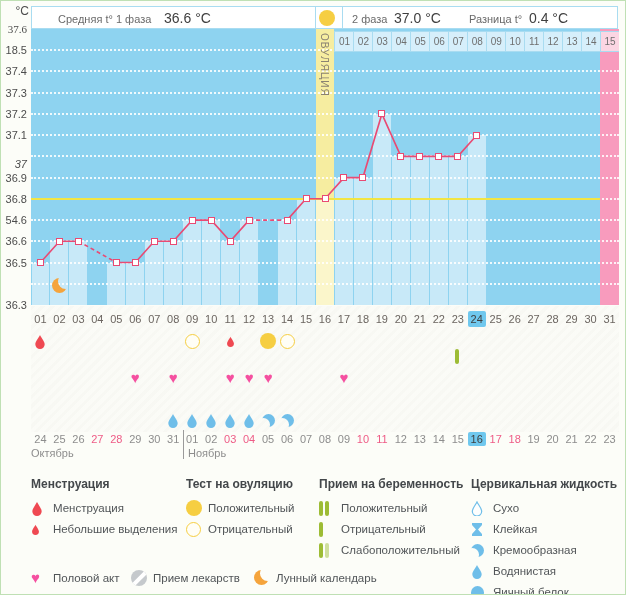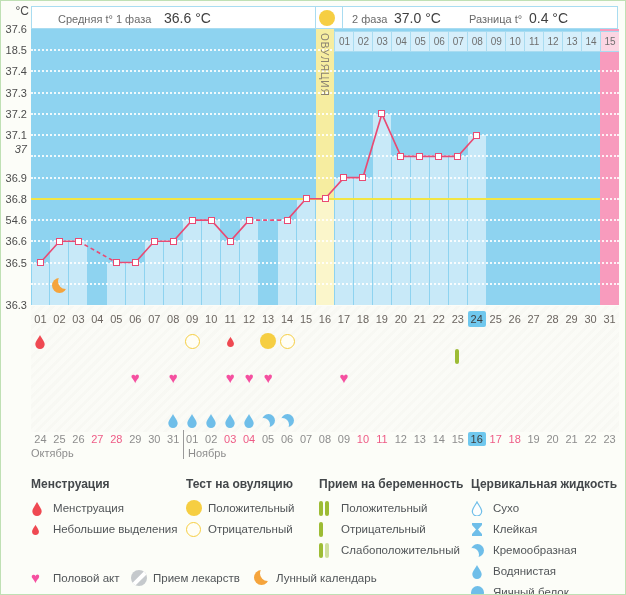--- a/index.html
+++ b/index.html
@@ -60,27 +60,27 @@
     <span class="hlab" style="left:320px">2 фаза</span>
     <span class="hval" style="left:362px">37.0 °C</span>
     <span class="hlab" style="left:437px">Разница t°</span>
     <span class="hval" style="left:497px">0.4 °C</span>
     <span class="vline" style="left:283px"></span>
     <span class="vline" style="left:310px"></span>
   </div>
   <div class="ovdot" style="background: rgb(246, 206, 66);"></div>
 
   <div id="ylabs">
-      <div class="ylab" style="top: 22px;">37.6</div>
+      <div class="ylab" style="top: 22px; font-family: Liberation Serif, serif;">37.6</div>
       <div class="ylab" style="top: 43.2308px;">18.5</div>
       <div class="ylab" style="top: 64.4615px;">37.4</div>
       <div class="ylab" style="top: 85.6923px;">37.3</div>
       <div class="ylab" style="top: 106.923px;">37.2</div>
       <div class="ylab" style="top: 128.154px;">37.1</div>
-      <div class="ylab" style="top: 142px; font-style: italic;">37</div>
+      <div class="ylab" style="top: 157px; font-style: italic;">37</div>
       <div class="ylab" style="top: 170.615px;">36.9</div>
       <div class="ylab" style="top: 191.846px;">36.8</div>
       <div class="ylab" style="top: 213.077px;">54.6</div>
       <div class="ylab" style="top: 234.308px;">36.6</div>
       <div class="ylab" style="top: 255.538px;">36.5</div>
       <div class="ylab" style="top: 276.769px; margin-left: 32px;">36.4</div>
       <div class="ylab" style="top: 298px;">36.3</div>
     </div>
   <div class="plot" id="plot" style="background: rgb(142, 211, 240);">
       <div class="colfill" style="left: 284.516px; top: 0px; width: 18.9677px; height: 276px; background: rgb(246, 237, 160);"></div>

